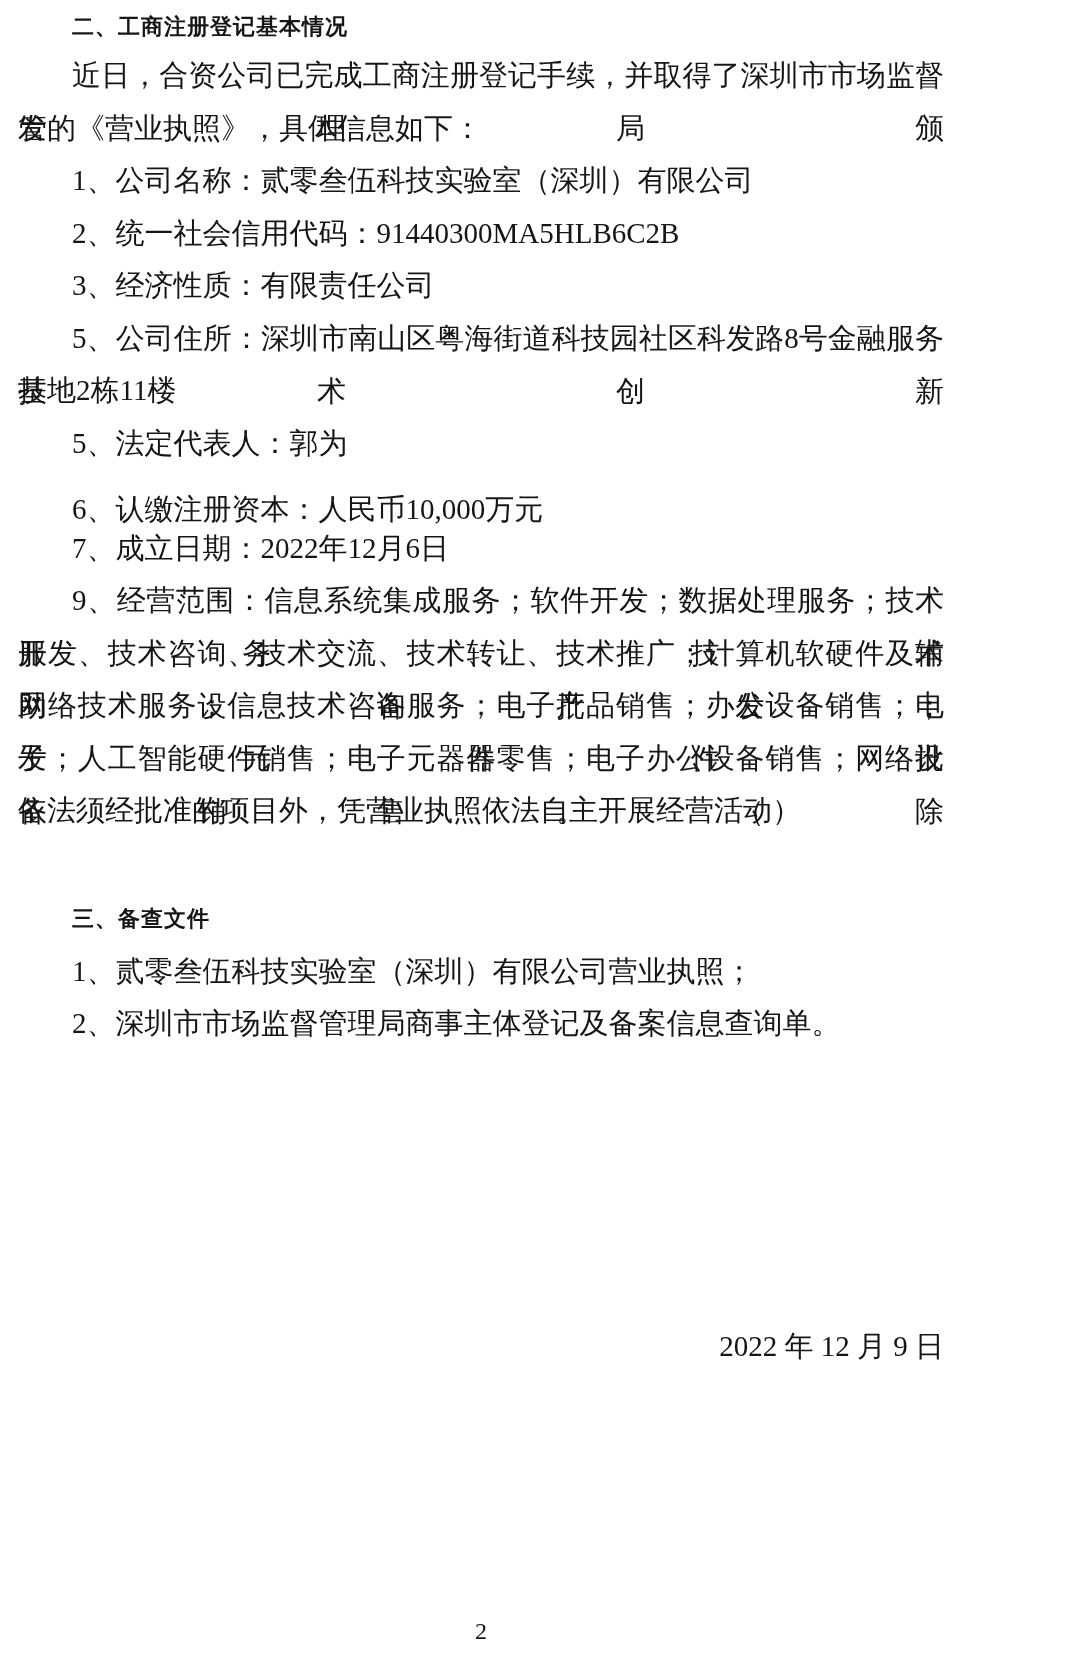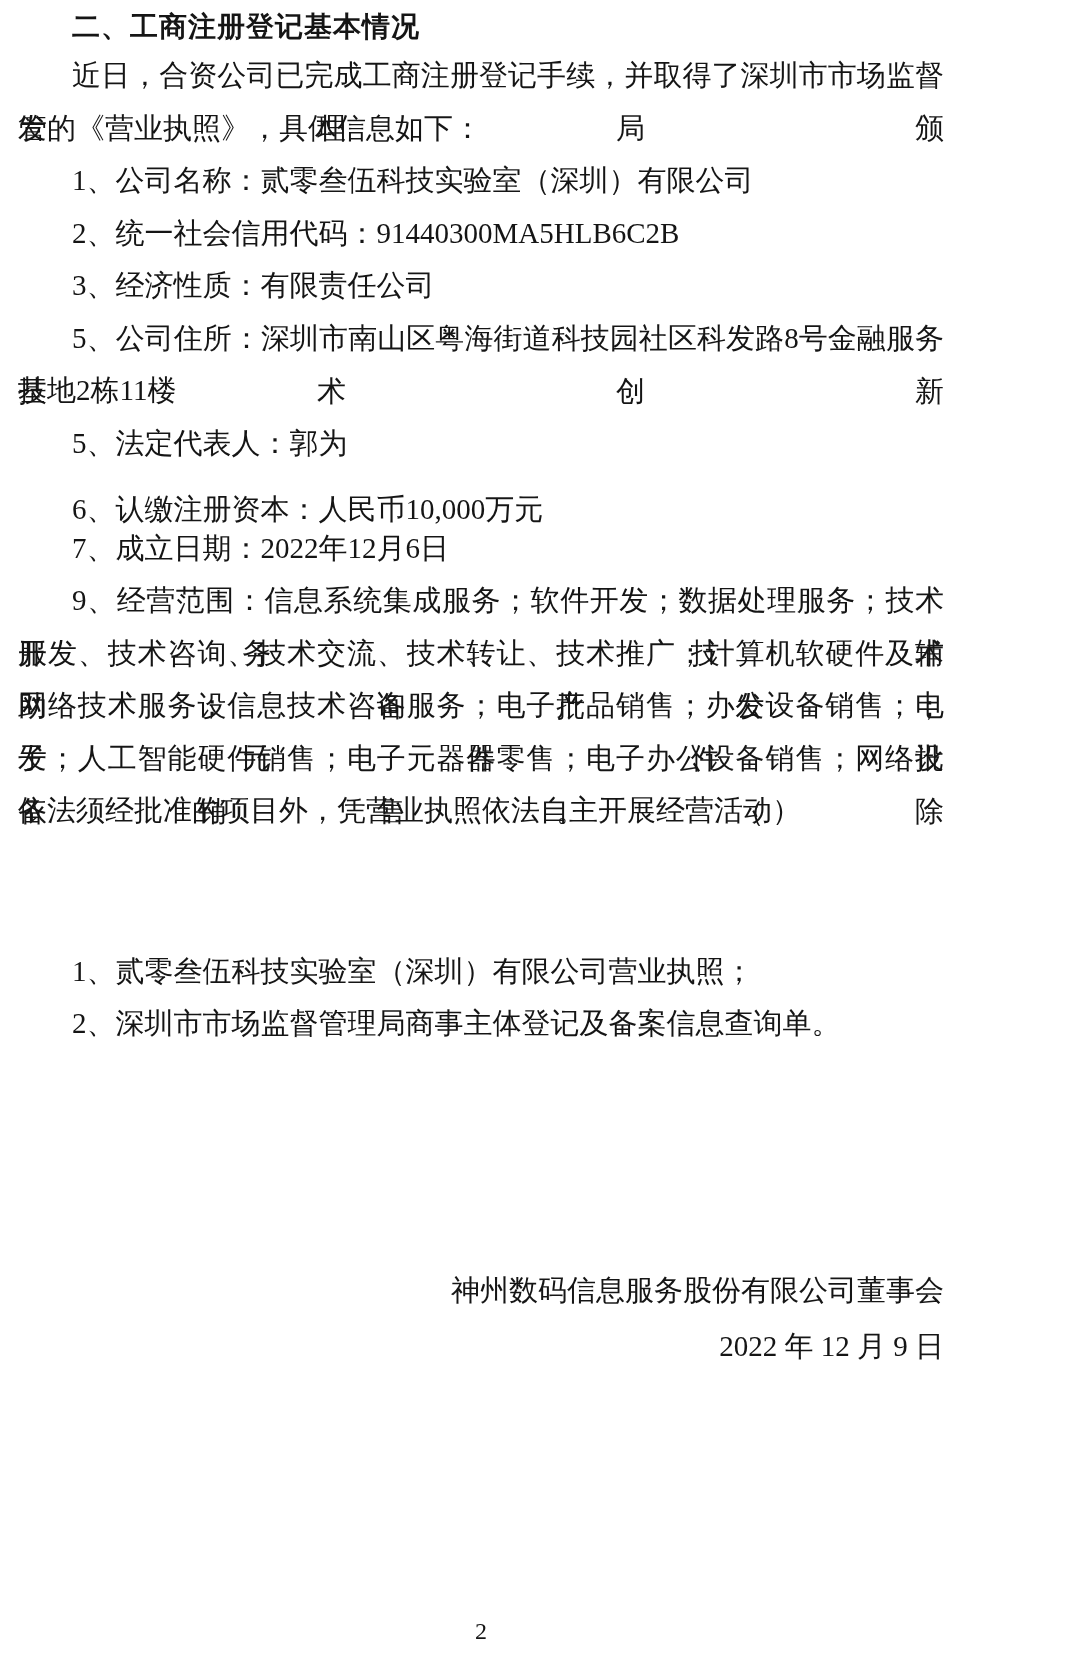--- a/index.html
+++ b/index.html
@@ -32,21 +32,21 @@
     text-align-last: justify;
   }
   
   .ind {
     text-indent: 54px;
   }
   
   .hd {
     font-family: "Liberation Sans", "DejaVu Sans", sans-serif;
     font-weight: bold;
-    font-size: 28px;
+    font-size: 22px;
     letter-spacing: 1px;
   }
   .right {
     text-align: right;
   }
   .center {
     text-align: center;
   }
   .pagenum {
     font-size: 24px;
@@ -72,22 +72,22 @@
   <div class="ln ind" style="top:417px">5、法定代表人：郭为</div>
   <div class="ln ind" style="top:483px">6、认缴注册资本：人民币10,000万元</div>
   <div class="ln ind" style="top:522px">7、成立日期：2022年12月6日</div>
 
   <div class="ln j ind" style="top:574px">9、经营范围：信息系统集成服务；软件开发；数据处理服务；技术服务、技术</div>
   <div class="ln j" style="top:627px">开发、技术咨询、技术交流、技术转让、技术推广；计算机软硬件及辅助设备批发；</div>
   <div class="ln j" style="top:679px">网络技术服务；信息技术咨询服务；电子产品销售；办公设备销售；电子元器件批</div>
   <div class="ln j" style="top:732px">发；人工智能硬件销售；电子元器件零售；电子办公设备销售；网络设备销售。（除</div>
   <div class="ln" style="top:784px">依法须经批准的项目外，凭营业执照依法自主开展经营活动）</div>
 
+  <div class="ln hd ind" style="top:892px">三、备查文件</div>
   <div class="ln ind" style="top:945px">1、贰零叁伍科技实验室（深圳）有限公司营业执照；</div>
   <div class="ln ind" style="top:997px">2、深圳市市场监督管理局商事主体登记及备案信息查询单。</div>
 
 
-  <div class="ln right" style="top:1264px">神州数码信息服务股份有限公司董事会</div>
   <div class="ln right" style="top:1320px">2022 年 12 月 9 日</div>
 
   <div class="ln center pagenum" style="top:1605px">2</div>
 
 </div>
 
 </body></html>

